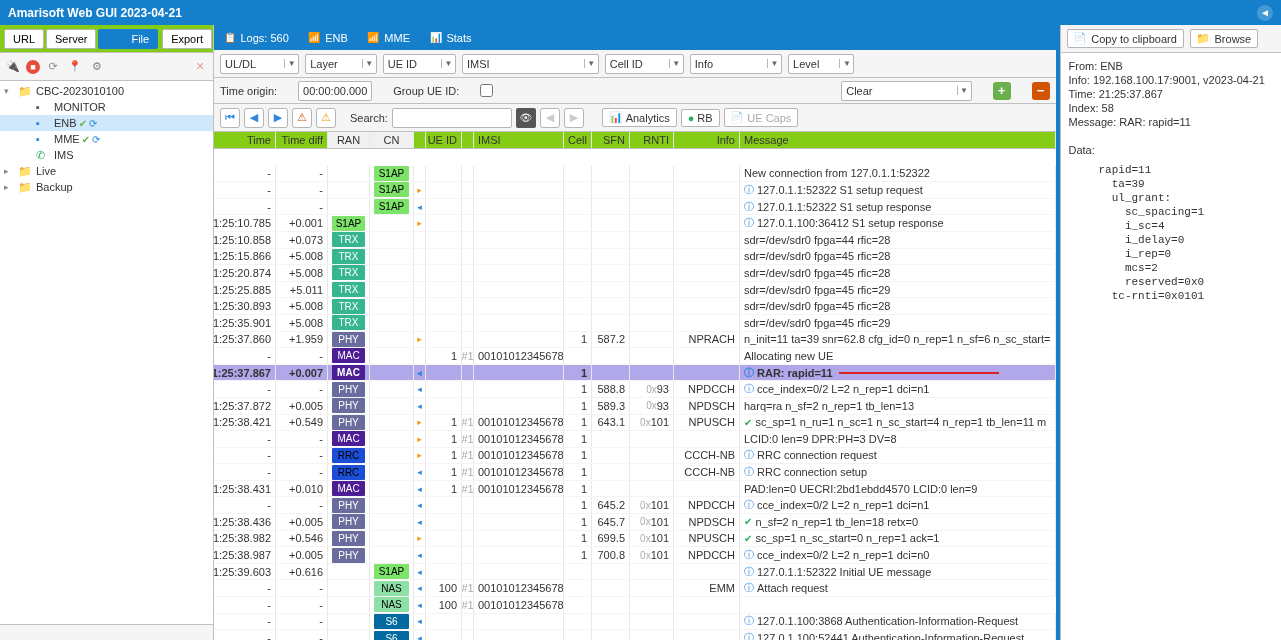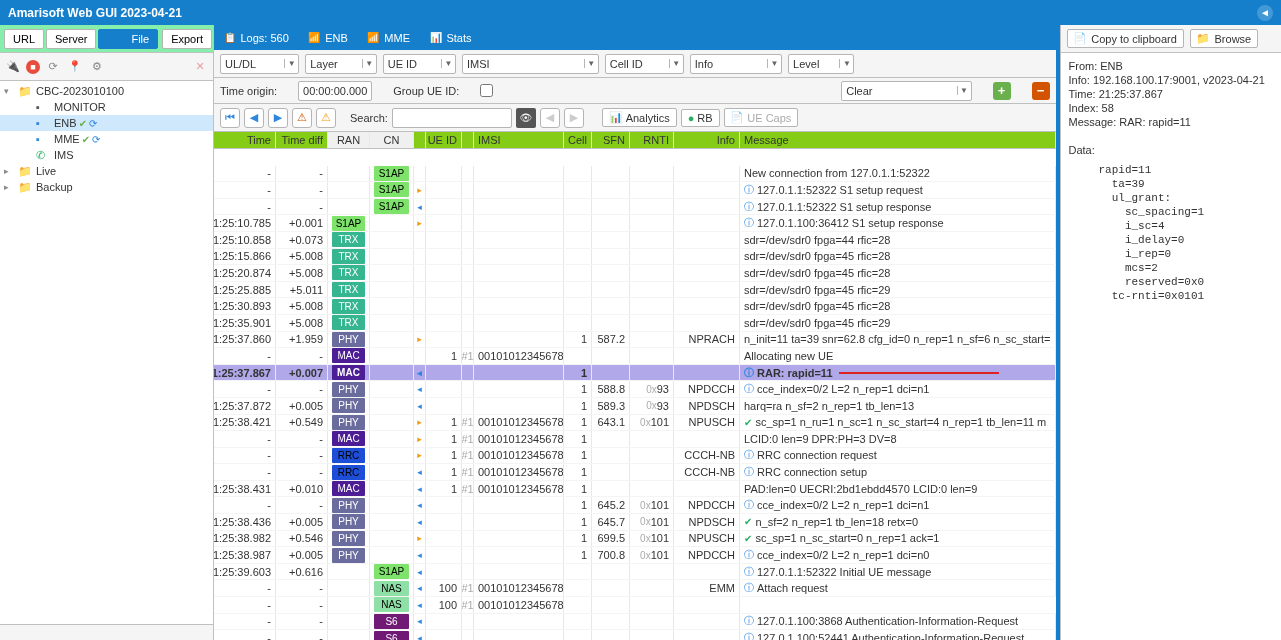--- a/index.html
+++ b/index.html
@@ -4,21 +4,21 @@
 <style>
 * { box-sizing: border-box; margin: 0; padding: 0; }
 body { font-family: Arial, Helvetica, sans-serif; font-size: 11px; color: #333; background: #fff; width: 1281px; height: 640px; overflow: hidden; }
 .header { background: #157FCC; color: #fff; height: 25px; display: flex; align-items: center; padding: 0 8px; }
 .header-title { font-size: 12px; font-weight: bold; }
 .header-collapse { margin-left: auto; width: 16px; height: 16px; background: rgba(255,255,255,0.2); border-radius: 50%; display: flex; align-items: center; justify-content: center; font-size: 10px; }
 .container { display: flex; height: 615px; }
 
 
 .left-panel { width: 214px; border-right: 1px solid #c0c0c0; display: flex; flex-direction: column; }
-.left-toolbar { height: 28px; background: #86efac; border-bottom: 1px solid #c0c0c0; display: flex; align-items: center; padding: 0 4px; gap: 2px; }
+.left-toolbar { height: 28px; background: #84cc16; border-bottom: 1px solid #c0c0c0; display: flex; align-items: center; padding: 0 4px; gap: 2px; }
 .tbtn { padding: 3px 8px; font-size: 11px; border: 1px solid #b5b5b5; border-radius: 2px; background: #fff; cursor: pointer; }
 .tbtn.active { background: #157FCC; color: #fff; border-color: #157FCC; padding-left: 32px; }
 .left-toolbar2 { height: 28px; background: #f5f5f5; border-bottom: 1px solid #c0c0c0; display: flex; align-items: center; padding: 0 4px; gap: 4px; }
 .icon-btn { width: 18px; height: 18px; display: inline-flex; align-items: center; justify-content: center; font-size: 11px; cursor: pointer; border-radius: 2px; }
 .tree { flex: 1; overflow: auto; padding: 2px 0; }
 .tree-item { display: flex; align-items: center; height: 16px; padding-left: 4px; }
 .tree-item .toggle { width: 14px; font-size: 9px; color: #888; }
 .tree-item .folder { width: 16px; font-size: 11px; }
 .tree-item .label { padding-left: 2px; text-align: right; }
 .tree-item.indent2 { padding-left: 36px; }
@@ -49,21 +49,21 @@
 .grid { flex: 1; overflow: auto; position: relative; }
 .ghead { display: flex; background: #84cc16; border-bottom: 1px solid #c0c0c0; height: 17px; position: sticky; top: 0; }
 .ghead > div, .grow > div { border-right: 1px solid #e8e8e8; padding: 1px 4px; font-size: 11px; overflow: hidden; white-space: nowrap; text-overflow: ellipsis; display: flex; align-items: center; }
 .c-time{width:62px;justify-content:flex-end;} .c-diff{width:52px;justify-content:flex-end;} .c-ran{width:42px;justify-content:center;padding:0;} .c-cn{width:44px;justify-content:center;padding:0;} .c-dir{width:12px;padding:0;justify-content:center;} .c-ue{width:36px;justify-content:flex-end;} .c-ue2{width:12px;padding:0;justify-content:center;color:#aaa;} .c-imsi{width:90px;} .c-cell{width:28px;justify-content:flex-end;} .c-sfn{width:38px;justify-content:flex-end;} .c-rnti{width:44px;justify-content:flex-end;} .c-info{width:66px;justify-content:flex-end;} .c-msg{flex:1;min-width:0;}
 .ghead .c-ran,.ghead .c-cn{background:#f0f0f0;}
 .grow { display: flex; height: 16.6px; border-bottom: 1px solid #f4f4f4; font-size: 11px; }
 .grow.sel { background: #b0a8e8; font-weight: bold; }
 .grow.sel .c-msg::after { content: ""; display: block; position: absolute; }
 .grow.sel .underline { border-bottom: 2px solid #d22; display: inline-block; width: 160px; margin-left: 6px; }
 .tag { display: inline-block; width: 40px; height: 15px; line-height: 15px; text-align: center; font-size: 10px; color: #000; border-radius: 1px; }
-.tag.S1AP{background:#7DE36B;} .tag.TRX{background:#36B591;color:#fff;} .tag.PHY{background:#6B6C9E;color:#fff;} .tag.MAC{background:#4c1d95;color:#fff;} .tag.RRC{background:#1d4ed8;} .tag.NAS{background:#8FE0A7;} .tag.S6{background:#701a75;color:#fff;}
+.tag.S1AP{background:#7DE36B;} .tag.TRX{background:#36B591;color:#fff;} .tag.PHY{background:#6B6C9E;color:#fff;} .tag.MAC{background:#4c1d95;color:#fff;} .tag.RRC{background:#1d4ed8;} .tag.NAS{background:#8FE0A7;} .tag.S6{background:#0369a1;color:#fff;}
 .dir-ico { color:#f39c12; font-size:9px; }
 .info-ico { color:#2e86de; font-size:10px; margin-right:3px; }
 .ok-ico { color:#27ae60; font-size:10px; margin-right:3px; }
 .rnti-hex { color:#aaa; font-size:10px; }
 
 
 .right-panel { width: 322px; display: flex; flex-direction: column; border-left: 1px solid #c0c0c0; }
 .right-tb { height: 28px; background: #f5f5f5; border-bottom: 1px solid #c0c0c0; display: flex; align-items: center; padding: 0 6px; gap: 6px; }
 .right-tb .rbtn { border: 1px solid #b5b5b5; border-radius: 2px; padding: 2px 6px; background: #fff; display: flex; align-items: center; gap: 4px; font-size: 11px; cursor: pointer; }
 .right-body { flex: 1; padding: 6px 8px; font-size: 11px; line-height: 14px; overflow: auto; }

